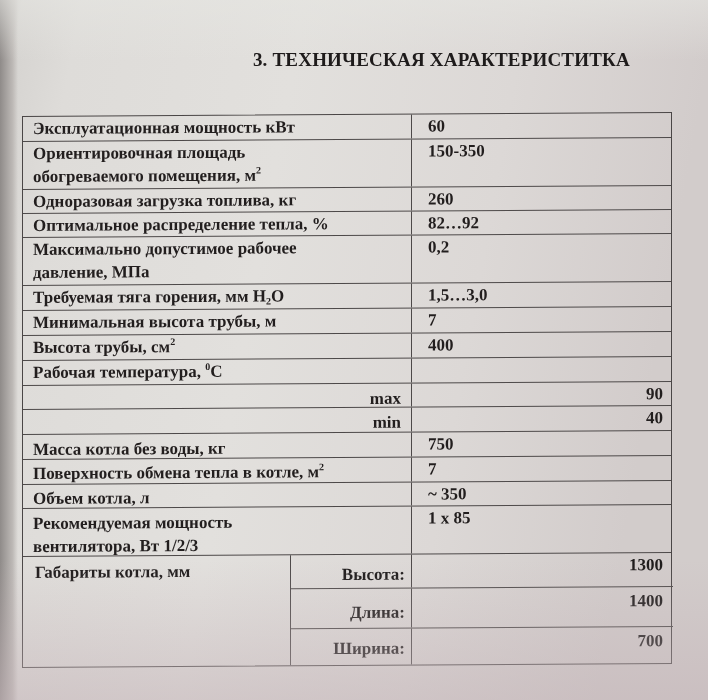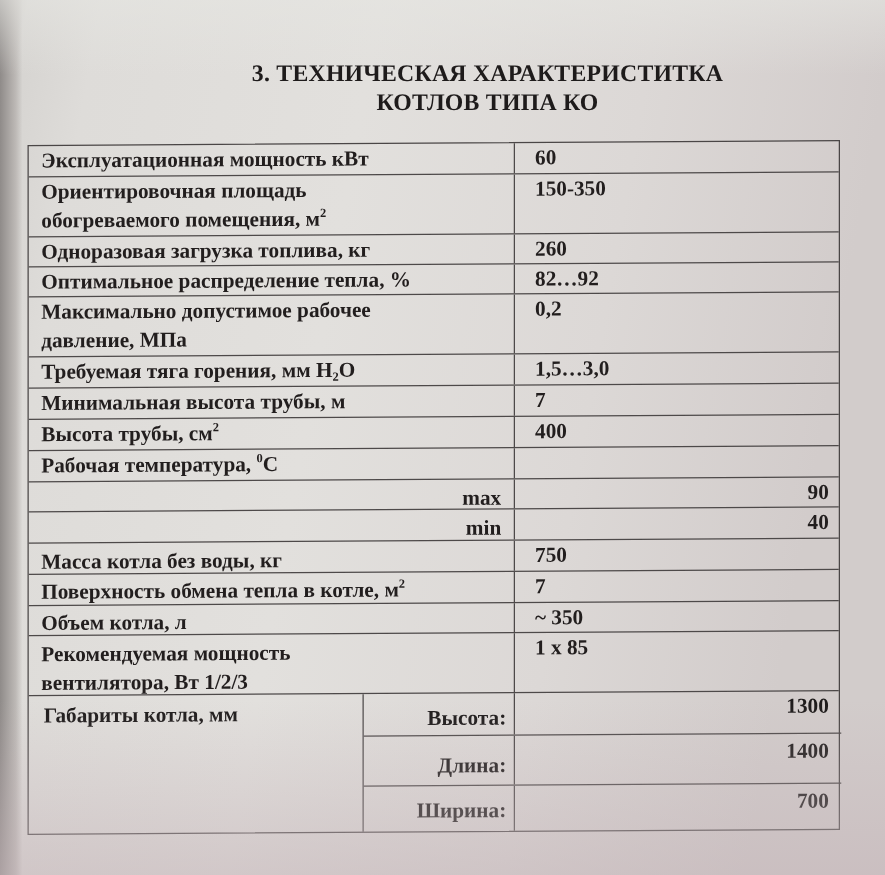--- a/index.html
+++ b/index.html
@@ -28,21 +28,21 @@
     .left-edge {
       position: absolute; left: 0; top: 0; width: 18px; height: 700px;
       background: linear-gradient(90deg, #8f8b89, #bdb9b6 70%, rgba(205,202,199,0));
       pointer-events: none;
     }
     .title {
       position: absolute;
       left: 150px;
       top: 48px;
       width: 480px;
-      text-align: center;
+      text-align: right;
       font-weight: bold;
       font-size: 19px;
       line-height: 23px;
       letter-spacing: 0.2px;
       color: #1e1b1b;
     }
     .title .line { display: block; }
 
     .table {
       position: absolute;
@@ -123,21 +123,20 @@
     }
   </style>
 </head>
 <body>
 
 <div class="left-edge"></div>
 <div class="shade-top"></div>
 
 <div class="title">
   <span class="line">3.  ТЕХНИЧЕСКАЯ ХАРАКТЕРИСТИТКА</span>
-  <span class="line">КОТЛОВ ТИПА КО</span>
 </div>
 
 <div class="table">
 
   <div class="row" style="top:0; height:25px;">
     <div class="cell label">Эксплуатационная мощность кВт</div>
     <div class="cell value">60</div>
   </div>
 
   <div class="row" style="top:25px; height:48px;">

